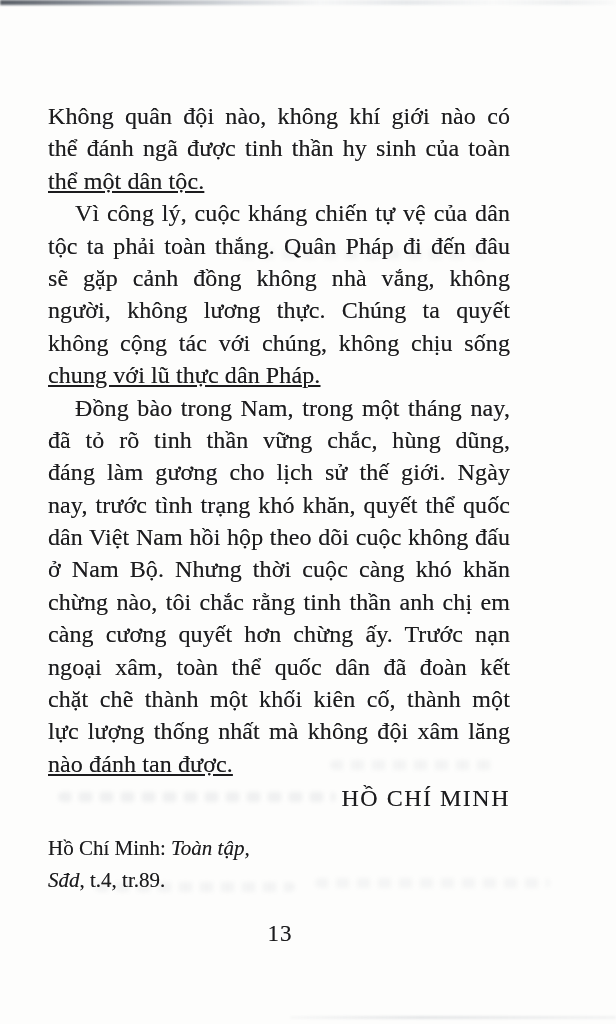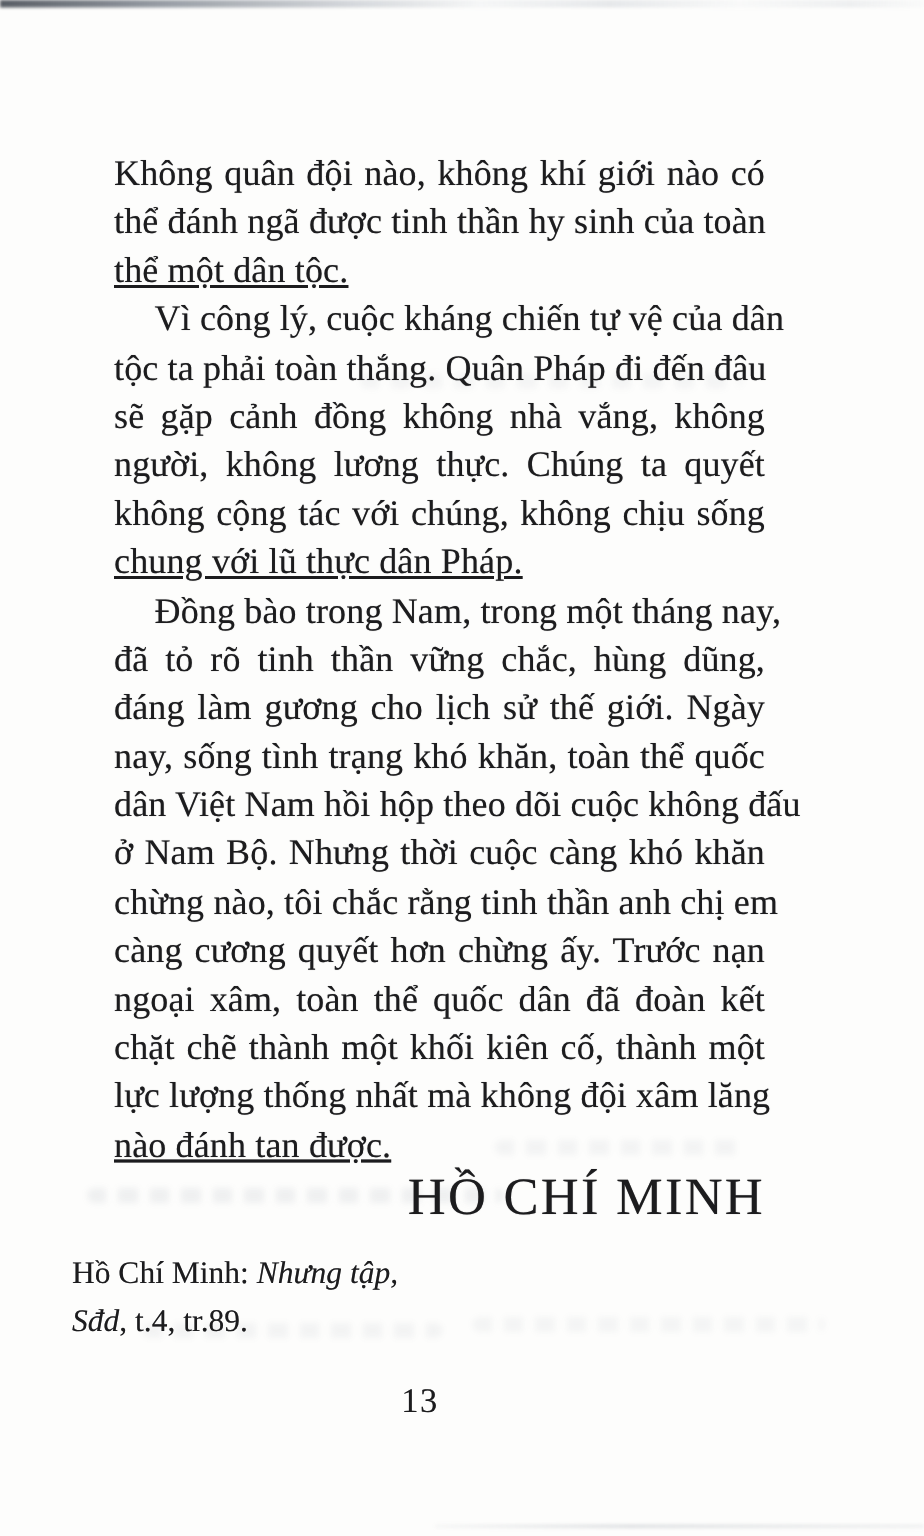--- a/index.html
+++ b/index.html
@@ -60,33 +60,32 @@
   .line {
     height: 32.4px;
     line-height: 32.4px;
     font-size: 24px;
     text-align: justify;
     text-align-last: justify;
     text-justify: inter-word;
     white-space: nowrap;
     letter-spacing: 0.1px;
     text-shadow: 0 0 0.5px rgba(25,25,28,0.55);
-    margin-left: 28px;
   }
   .line.last { text-align-last: left; text-decoration: underline; }
   .line.indent { padding-left: 27px; }
 
   .signature {
     position: absolute;
     left: 48px;
     top: 781px;
     width: 462px;
     height: 34px;
     line-height: 34px;
-    font-size: 35px;
+    font-size: 24px;
     text-align: right;
     letter-spacing: 1.5px;
     text-shadow: 0 0 0.5px rgba(25,25,28,0.55);
   }
 
   .citation {
     position: absolute;
     left: 48px;
     top: 833px;
     width: 462px;
@@ -135,36 +134,36 @@
       <div class="line">sẽ gặp cảnh đồng không nhà vắng, không</div>
       <div class="line">người, không lương thực. Chúng ta quyết</div>
       <div class="line">không cộng tác với chúng, không chịu sống</div>
       <div class="line last">chung với lũ thực dân Pháp.</div>
     </div>
 
     <div>
       <div class="line indent">Đồng bào trong Nam, trong một tháng nay,</div>
       <div class="line">đã tỏ rõ tinh thần vững chắc, hùng dũng,</div>
       <div class="line">đáng làm gương cho lịch sử thế giới. Ngày</div>
-      <div class="line">nay, sống tình trạng khó khăn, toàn thể quốc</div>
+      <div class="line">nay, trước tình trạng khó khăn, quyết thể quốc</div>
       <div class="line">dân Việt Nam hồi hộp theo dõi cuộc không đấu</div>
       <div class="line">ở Nam Bộ. Nhưng thời cuộc càng khó khăn</div>
       <div class="line">chừng nào, tôi chắc rằng tinh thần anh chị em</div>
       <div class="line">càng cương quyết hơn chừng ấy. Trước nạn</div>
       <div class="line">ngoại xâm, toàn thể quốc dân đã đoàn kết</div>
       <div class="line">chặt chẽ thành một khối kiên cố, thành một</div>
       <div class="line">lực lượng thống nhất mà không đội xâm lăng</div>
       <div class="line last">nào đánh tan được.</div>
     </div>
   </div>
 
   <div class="signature">HỒ CHÍ MINH</div>
 
   <div class="citation">
-    <div><span>Hồ Chí Minh: </span><span class="it">Nhưng tập,</span></div>
+    <div><span>Hồ Chí Minh: </span><span class="it">Toàn tập,</span></div>
     <div><span class="it">Sđd</span><span>, t.4, tr.89.</span></div>
   </div>
 
   <div class="page-number">13</div>
 
   <div class="scan-edge-bottom"></div>
 
 </div>
 
 </body></html>

